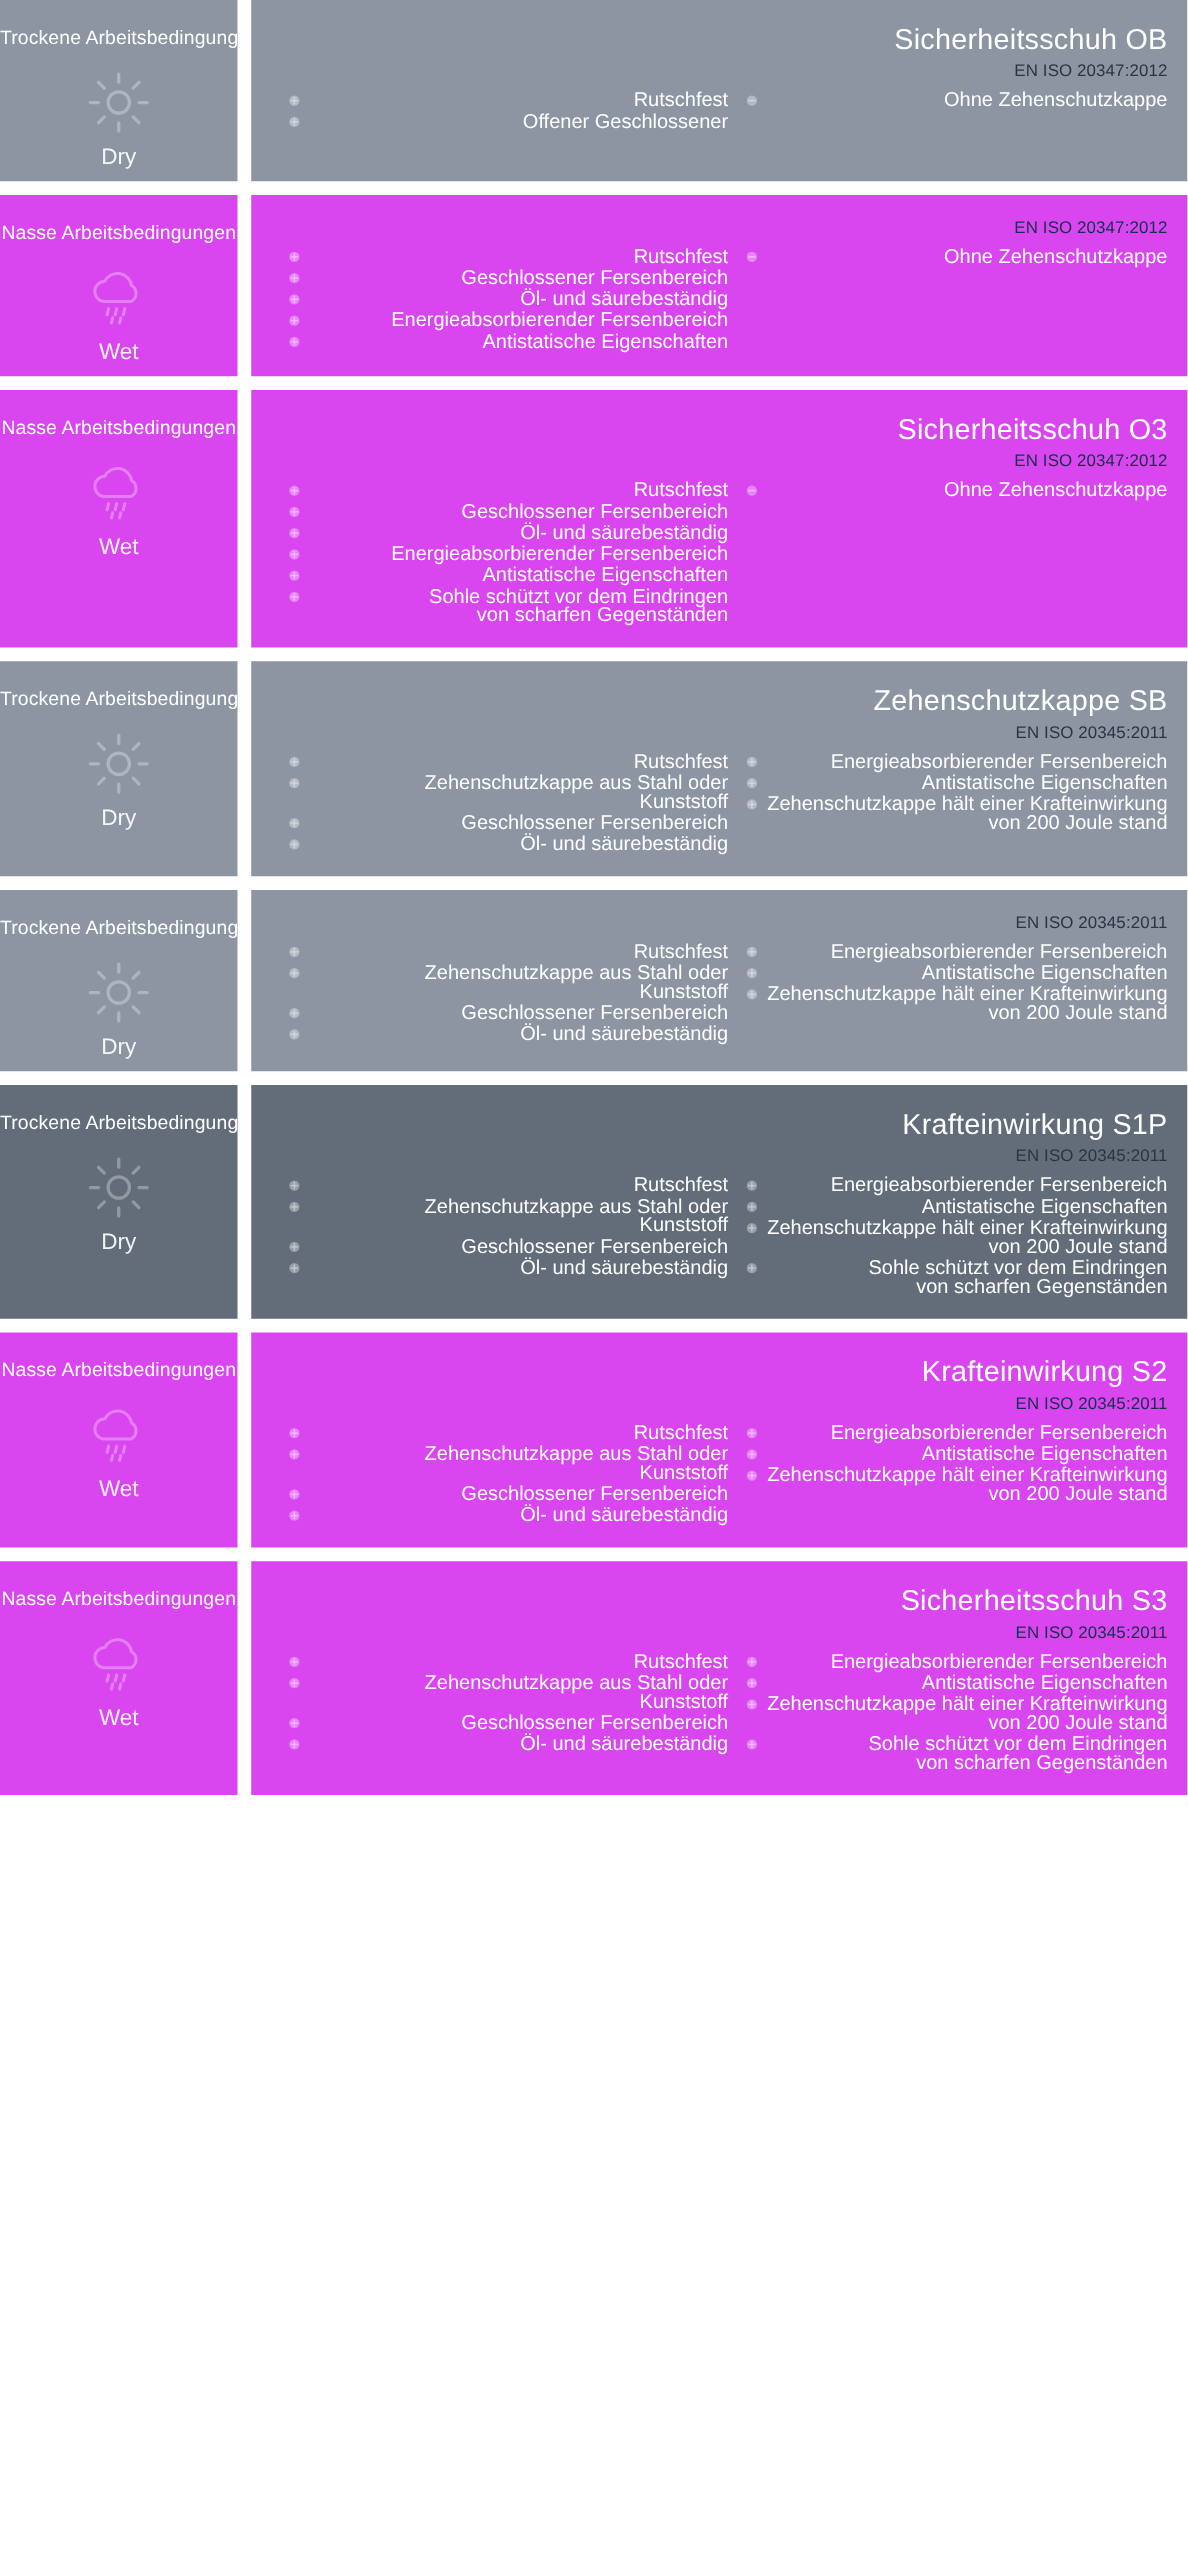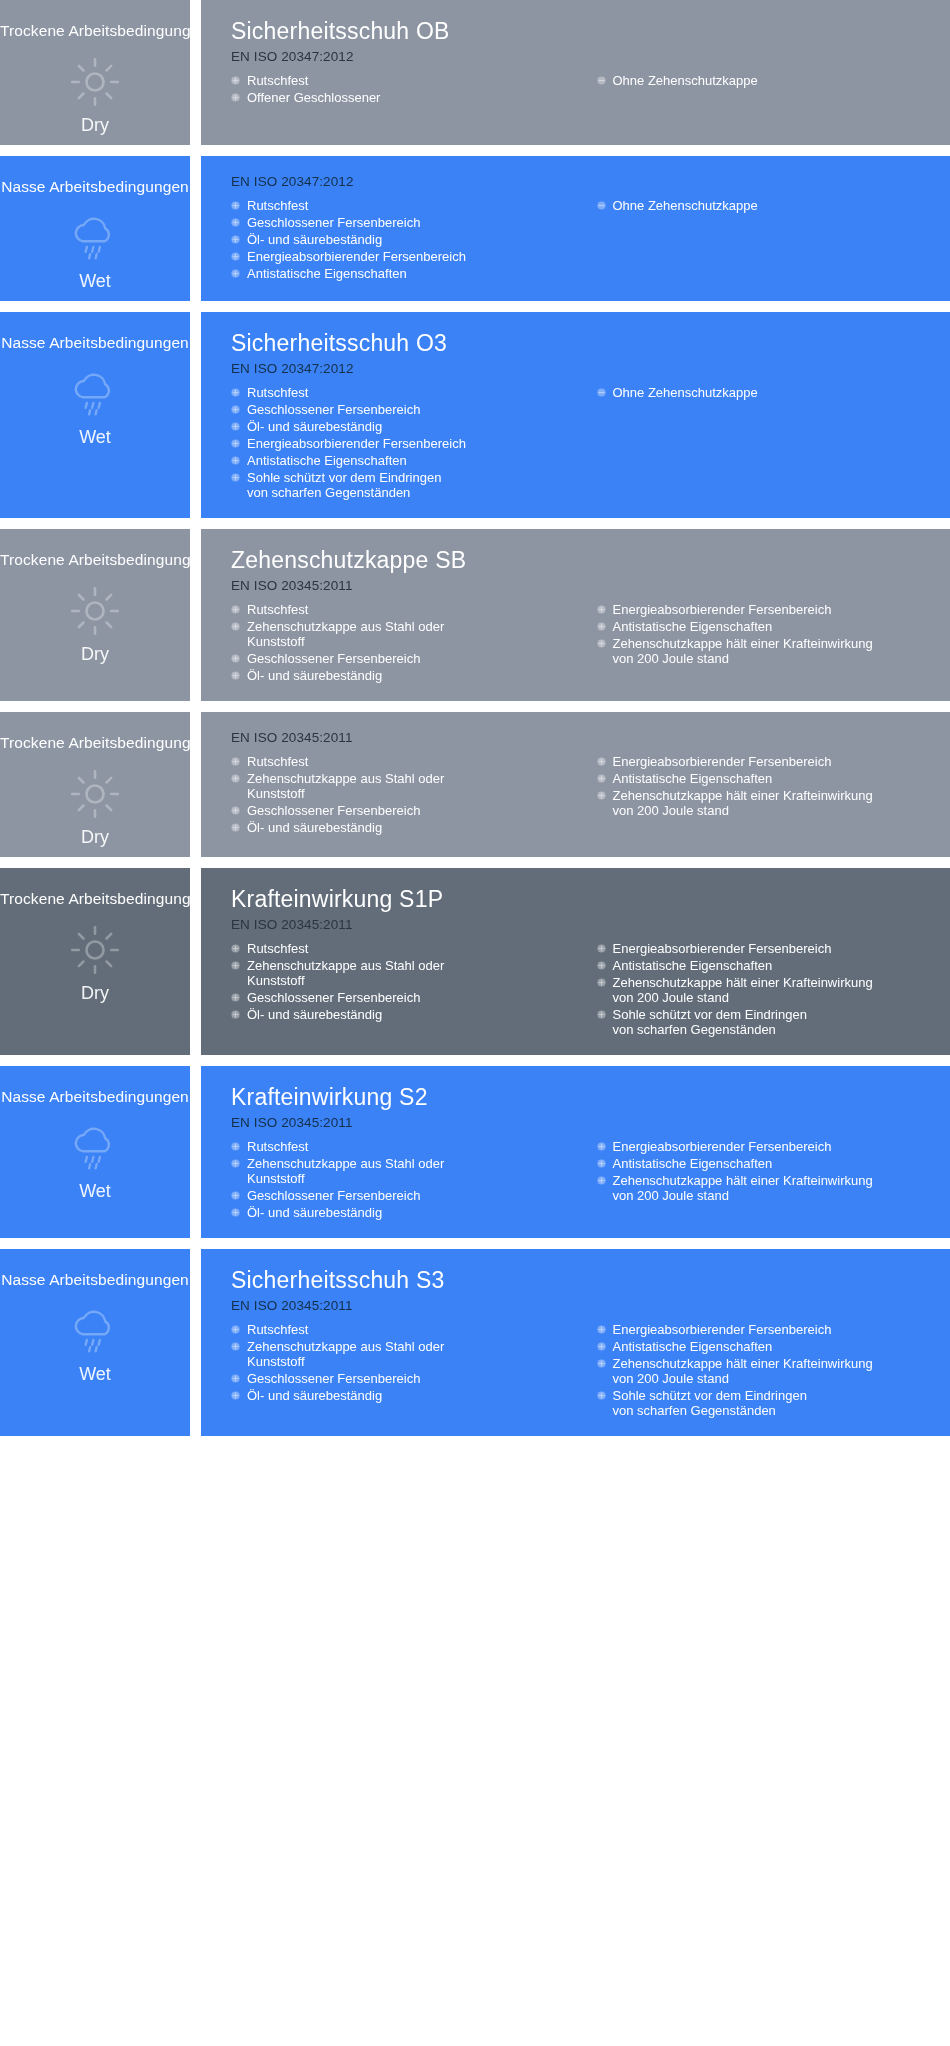--- a/index.html
+++ b/index.html
@@ -66,20 +66,21 @@
   }
 
   
   .gap { flex: 0 0 11px; background: #ffffff; }
 
   
   .detail {
     flex: 1 1 auto;
     padding: 16px 16px 16px 30px;
     position: relative;
+    text-align: right;
   }
   .detail-title {
     color: #ffffff;
     font-size: 23px;
     line-height: 30px;
     font-weight: 400;
     letter-spacing: .2px;
     margin-bottom: 1px;
   }
   .detail-norm {
@@ -99,39 +100,39 @@
     flex: 0 0 50%;
     max-width: 50%;
   }
   .col.right { padding-left: 14px; }
 
   .feat {
     display: flex;
     align-items: flex-start;
     margin-bottom: 2px;
     color: #ffffff;
-    font-size: 13px;
+    font-size: 16px;
     line-height: 15px;
   }
   .feat .glyph {
     flex: 0 0 auto;
     width: 9px;
     height: 9px;
     margin-top: 3px;
     margin-right: 7px;
     position: relative;
     opacity: .62;
   }
   .feat .glyph svg { display: block; width: 9px; height: 9px; }
   .feat .txt { flex: 1 1 auto; white-space: pre-line; }
 
   
   .theme-gray      .cond,   .theme-gray   .detail   { background: #8d95a3; }
   .theme-gray-dark .cond,   .theme-gray-dark .detail{ background: #626d79; }
-  .theme-blue      .cond,   .theme-blue   .detail   { background: #3b82f6; }
+  .theme-blue      .cond,   .theme-blue   .detail   { background: #d946ef; }
 
   .theme-gray .detail-norm,
   .theme-gray-dark .detail-norm { color: #2b3440; }
   .theme-blue .detail-norm      { color: #14304a; }
 </style>
 </head>
 <body>
 
 <div id="board">
     <div class="card theme-gray">

